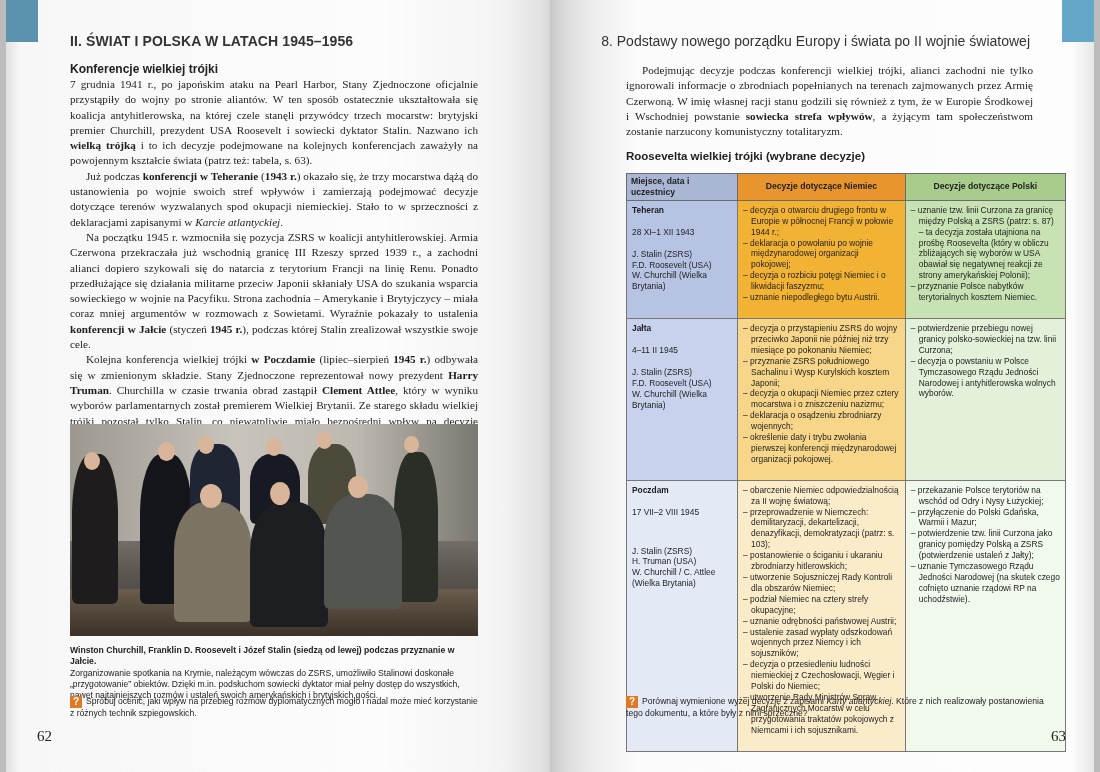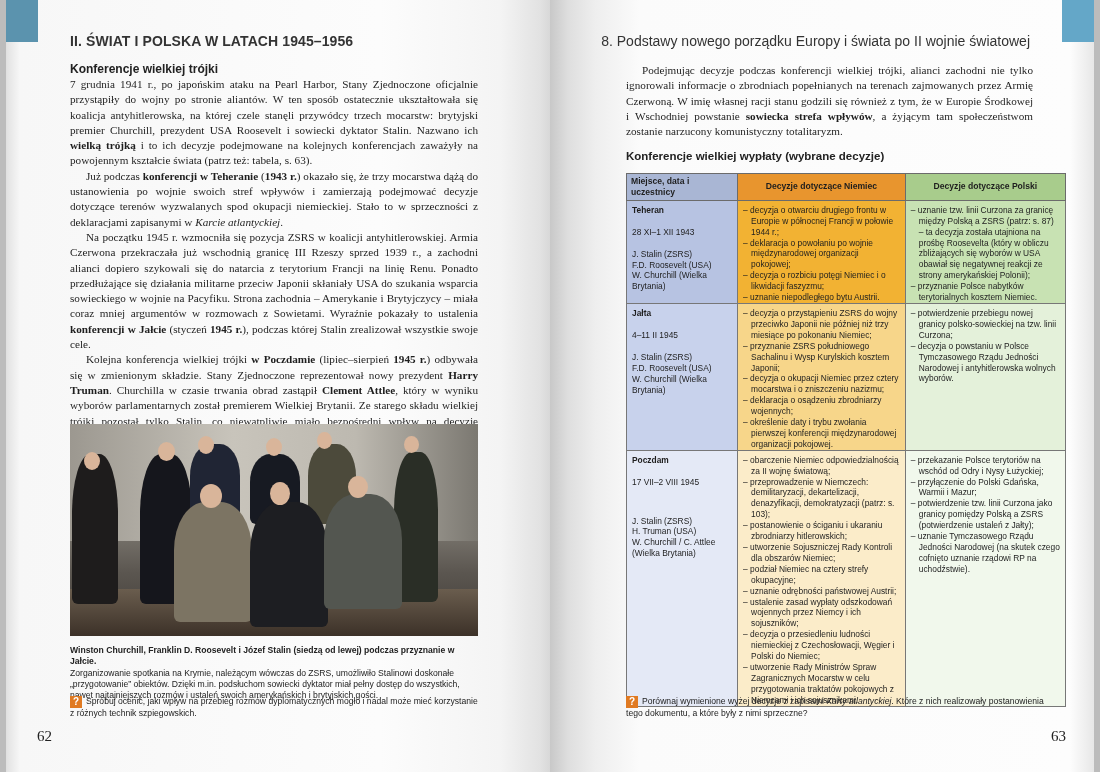--- a/index.html
+++ b/index.html
@@ -45,21 +45,21 @@
 
   .page-number { position: absolute; top: 728px; font-size: 15px; font-family: "Liberation Serif", serif; color: #222; }
   .pn-left { left: 37px; }
   .pn-right { right: 34px; text-align: right; }
 
   .right-col { position: absolute; left: 76px; top: 63px; width: 407px; }
   .table-title { position: absolute; left: 76px; top: 150px; font-family: "Liberation Sans", sans-serif; font-weight: bold; font-size: 11.5px; color: #222; }
 
   table.conf { position: absolute; left: 76px; top: 173px; width: 440px; border-collapse: collapse; font-family: "Liberation Sans", sans-serif; font-size: 8.4px; line-height: 10.9px; color: #1e1e1e; border: 1.5px solid #555; }
   table.conf th { font-weight: bold; font-size: 8.6px; padding: 2px 4px; border: 1px solid #6b6b6b; height: 14px; }
-  table.conf td { vertical-align: top; padding: 4px 5px 0 5px; border: 1px solid #777; }
+  table.conf td { vertical-align: top; padding: 4px 5px 15px 5px; border: 1px solid #777; }
   th.h-place { background: #a9b6d4; width: 104px; text-align: left; }
   th.h-de { background: #e8952e; width: 157px; }
   th.h-pl { background: #a8cc8c; width: 150px; }
 
   tr.r1 td.c-place { background: #b7c3e2; }
   tr.r1 td.c-de { background: #f2b233; }
   tr.r1 td.c-pl { background: #c8e2b3; }
   tr.r2 td.c-place { background: #c8d2ec; }
   tr.r2 td.c-de { background: #f7d68a; }
   tr.r2 td.c-pl { background: #e4f1da; }
@@ -133,21 +133,21 @@
 
 <div class="page page-right">
   <div class="edge-right"></div>
   <div class="tab-right"></div>
   <div class="running-head running-head-right">8. Podstawy nowego porządku Europy i świata po II wojnie światowej</div>
 
   <div class="right-col body-text">
     <p class="indent"><span>Podejmując decyzje podczas konferencji wielkiej trójki, alianci zachodni nie tylko ignorowali informacje o zbrodniach popełnianych na terenach zajmowanych przez Armię Czerwoną. W imię własnej racji stanu godzili się również z tym, że w Europie Środkowej i Wschodniej powstanie </span><b>sowiecka strefa wpływów</b><span>, a żyjącym tam społeczeństwom zostanie narzucony komunistyczny totalitaryzm.</span></p>
   </div>
 
-  <div class="table-title">Konferencje wielkiej wypłaty (wybrane decyzje)</div>
+  <div class="table-title">Roosevelta wielkiej trójki (wybrane decyzje)</div>
 
   <table class="conf">
     <thead>
       <tr>
         <th class="h-place">Miejsce, data i uczestnicy</th>
         <th class="h-de">Decyzje dotyczące Niemiec</th>
         <th class="h-pl">Decyzje dotyczące Polski</th>
       </tr>
     </thead>
     <tbody>

